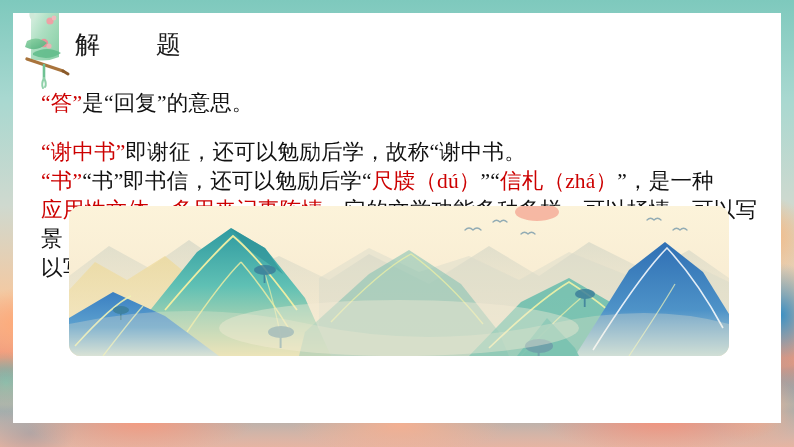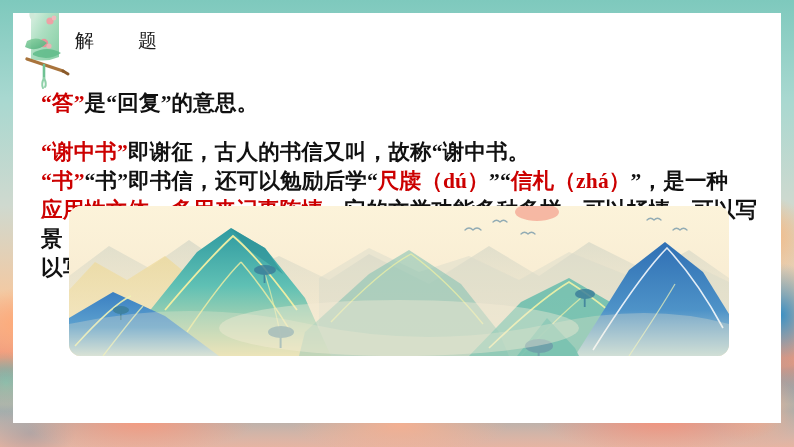--- a/index.html
+++ b/index.html
@@ -75,39 +75,39 @@
     position: absolute;
     left: 4px;
     top: -12px;
     width: 62px;
     height: 96px;
   }
   .page-title {
     position: absolute;
     left: 62px;
     top: 15px;
-    font-size: 19px;
+    font-size: 25px;
     color: #1c1c1c;
     letter-spacing: 2px;
     font-family: "Liberation Serif", "DejaVu Serif", serif;
     white-space: pre;
   }
 
   
   .body-text {
     position: absolute;
     left: 28px;
     top: 76px;
     width: 726px;
   }
   .para {
     font-size: 21.5px;
     line-height: 29px;
     color: #111111;
-    font-weight: 700;
+    font-weight: 400;
     font-family: "Liberation Serif", "DejaVu Serif", serif;
     letter-spacing: .2px;
     margin: 0;
   }
   .para.first { margin-bottom: 20px; }
   .red { color: #cc0000; }
   .blk { color: #111111; }
 
   
   .landscape {
@@ -174,21 +174,21 @@
       <div class="page-title">解　　题</div>
     </div>
 
     <div class="body-text">
 
       <p class="para first">
         <span class="red">“答”</span><span class="blk">是“回复”的意思。</span>
       </p>
 
       <p class="para">
-        <span class="red">“谢中书”</span><span class="blk">即谢征，古人的书信又叫，故称“谢中书。</span><br>
+        <span class="red">“谢中书”</span><span class="blk">即谢征，还可以勉励后学，故称“谢中书。</span><br>
         <span class="red">“书”</span><span class="blk">“书”即书信，还可以勉励后学“</span><span class="red">尺牍（dú）</span><span class="blk">”“</span><span class="red">信札（zhá）</span><span class="blk">”，是一种</span><br>
         <span class="red">应用性文体，多用来记事陈情。</span><span class="blk">它的文学功能多种多样，可以抒情，可以写景，可</span><br>
         <span class="blk">以写私人化的事件，也可以谈论政事，还可以勉励后学，等等。</span>
       </p>
     </div>
 
     <div class="landscape">
       <svg viewBox="0 0 660 150" preserveAspectRatio="none" xmlns="http://www.w3.org/2000/svg">
         <defs>
           <linearGradient id="skyG" x1="0" y1="0" x2="0" y2="1">

